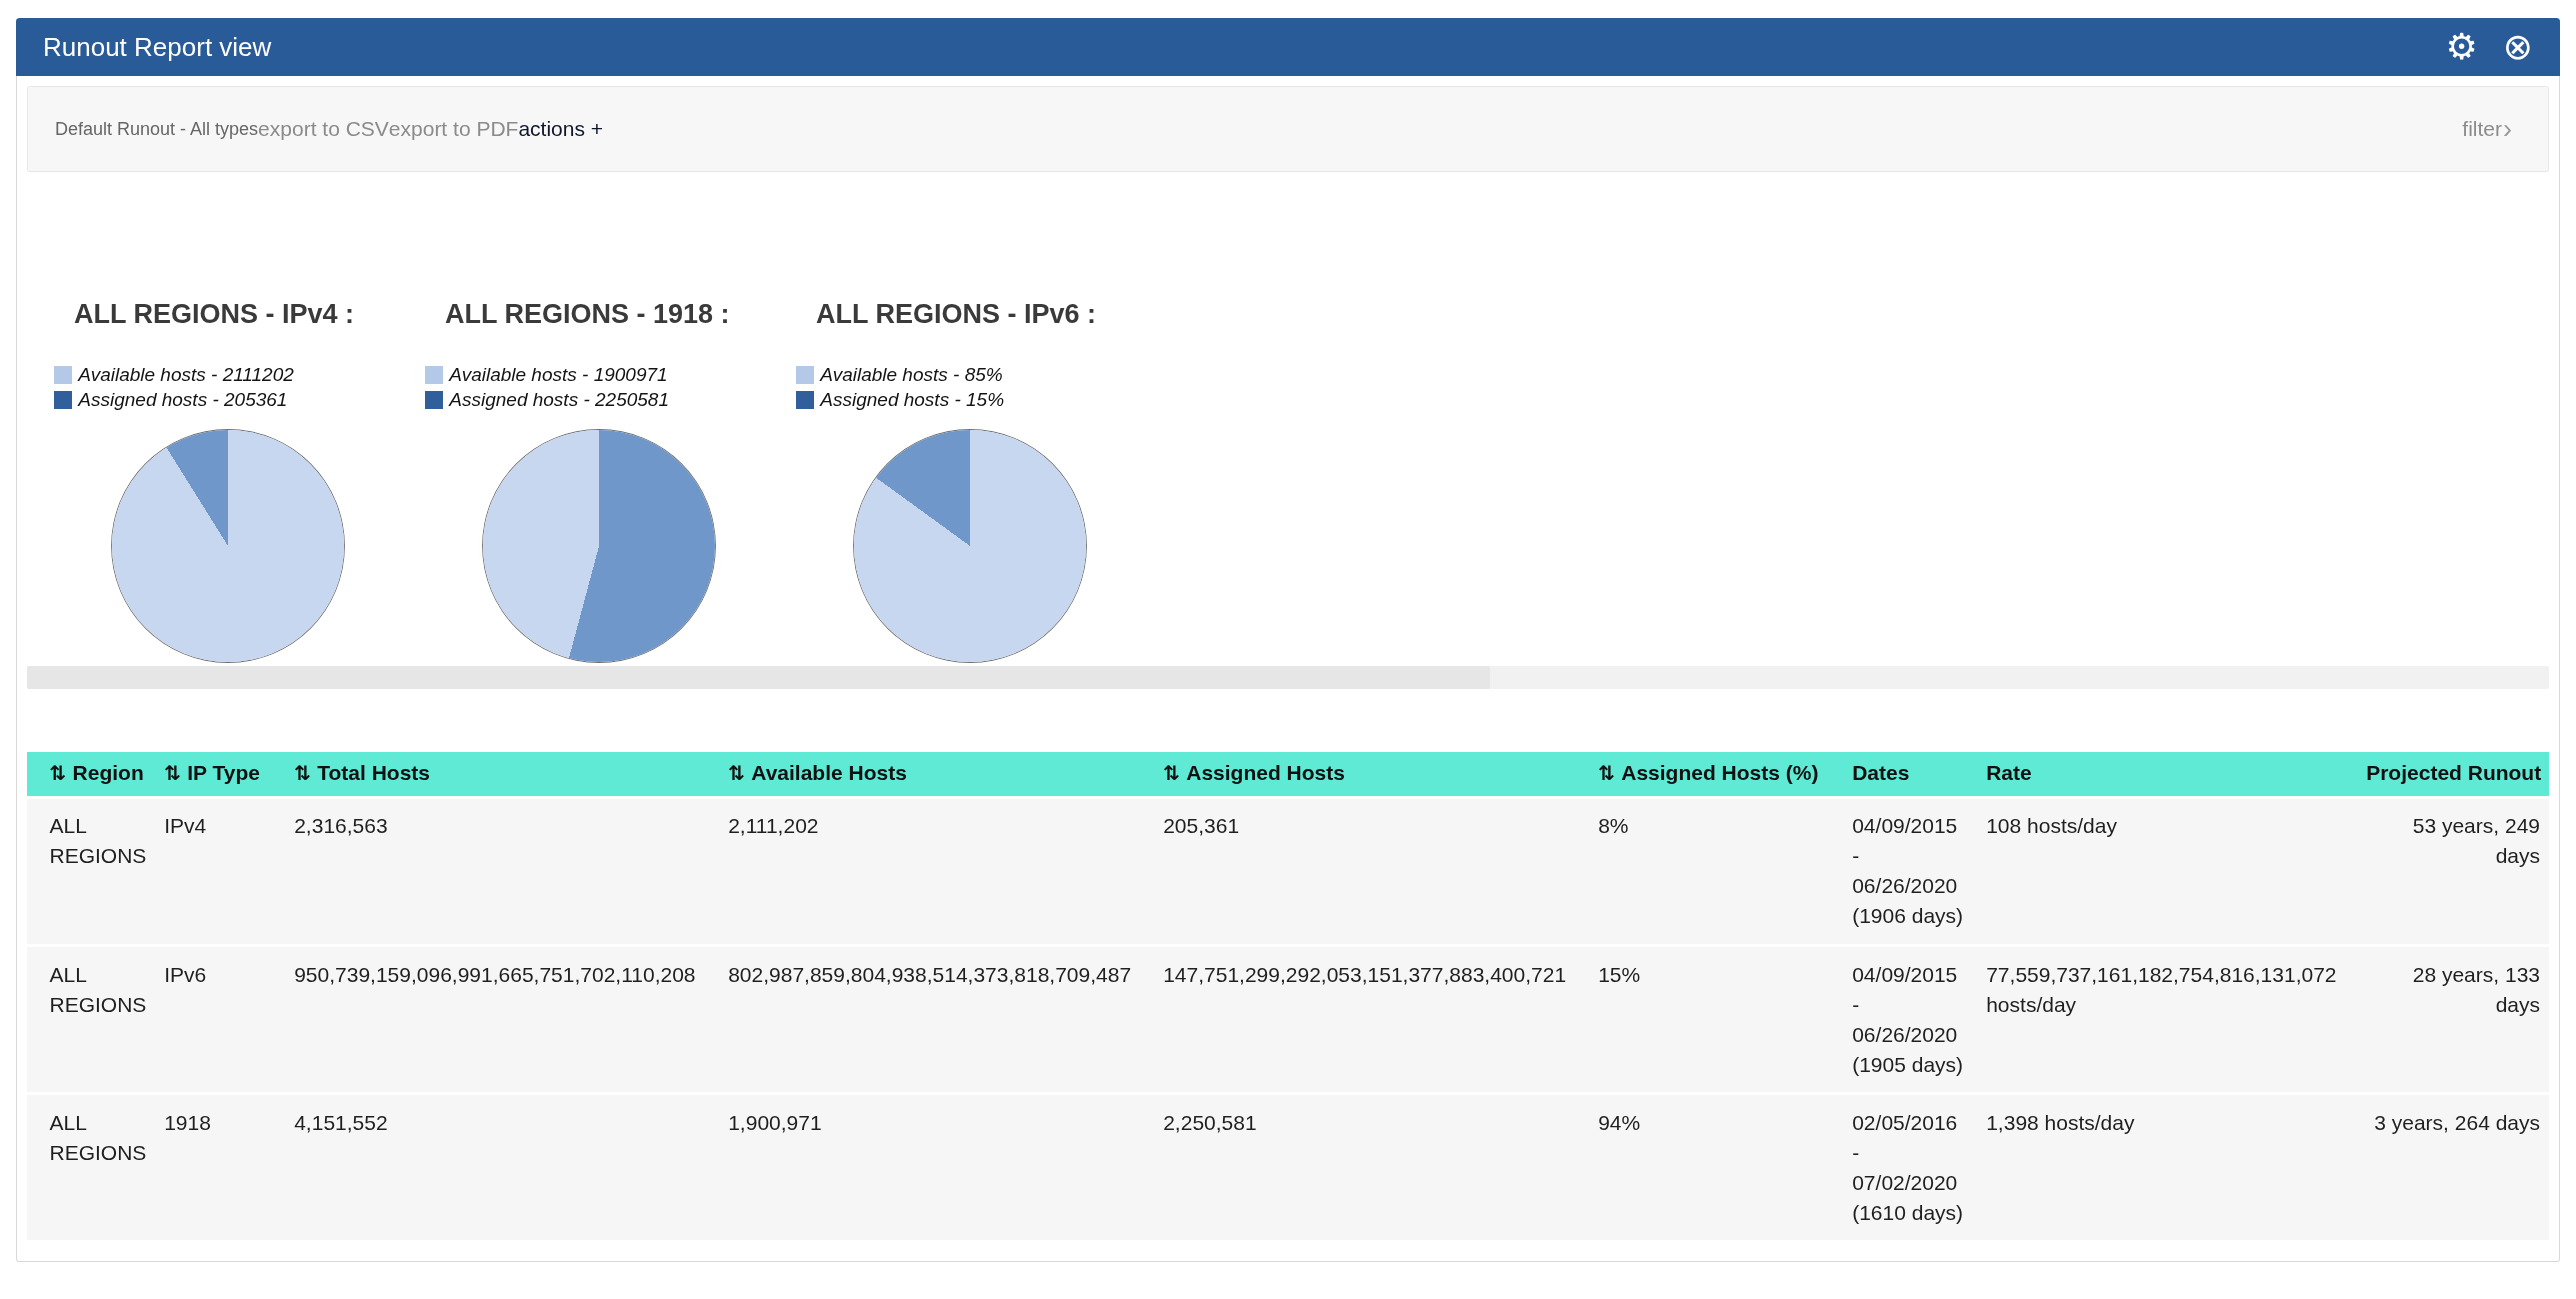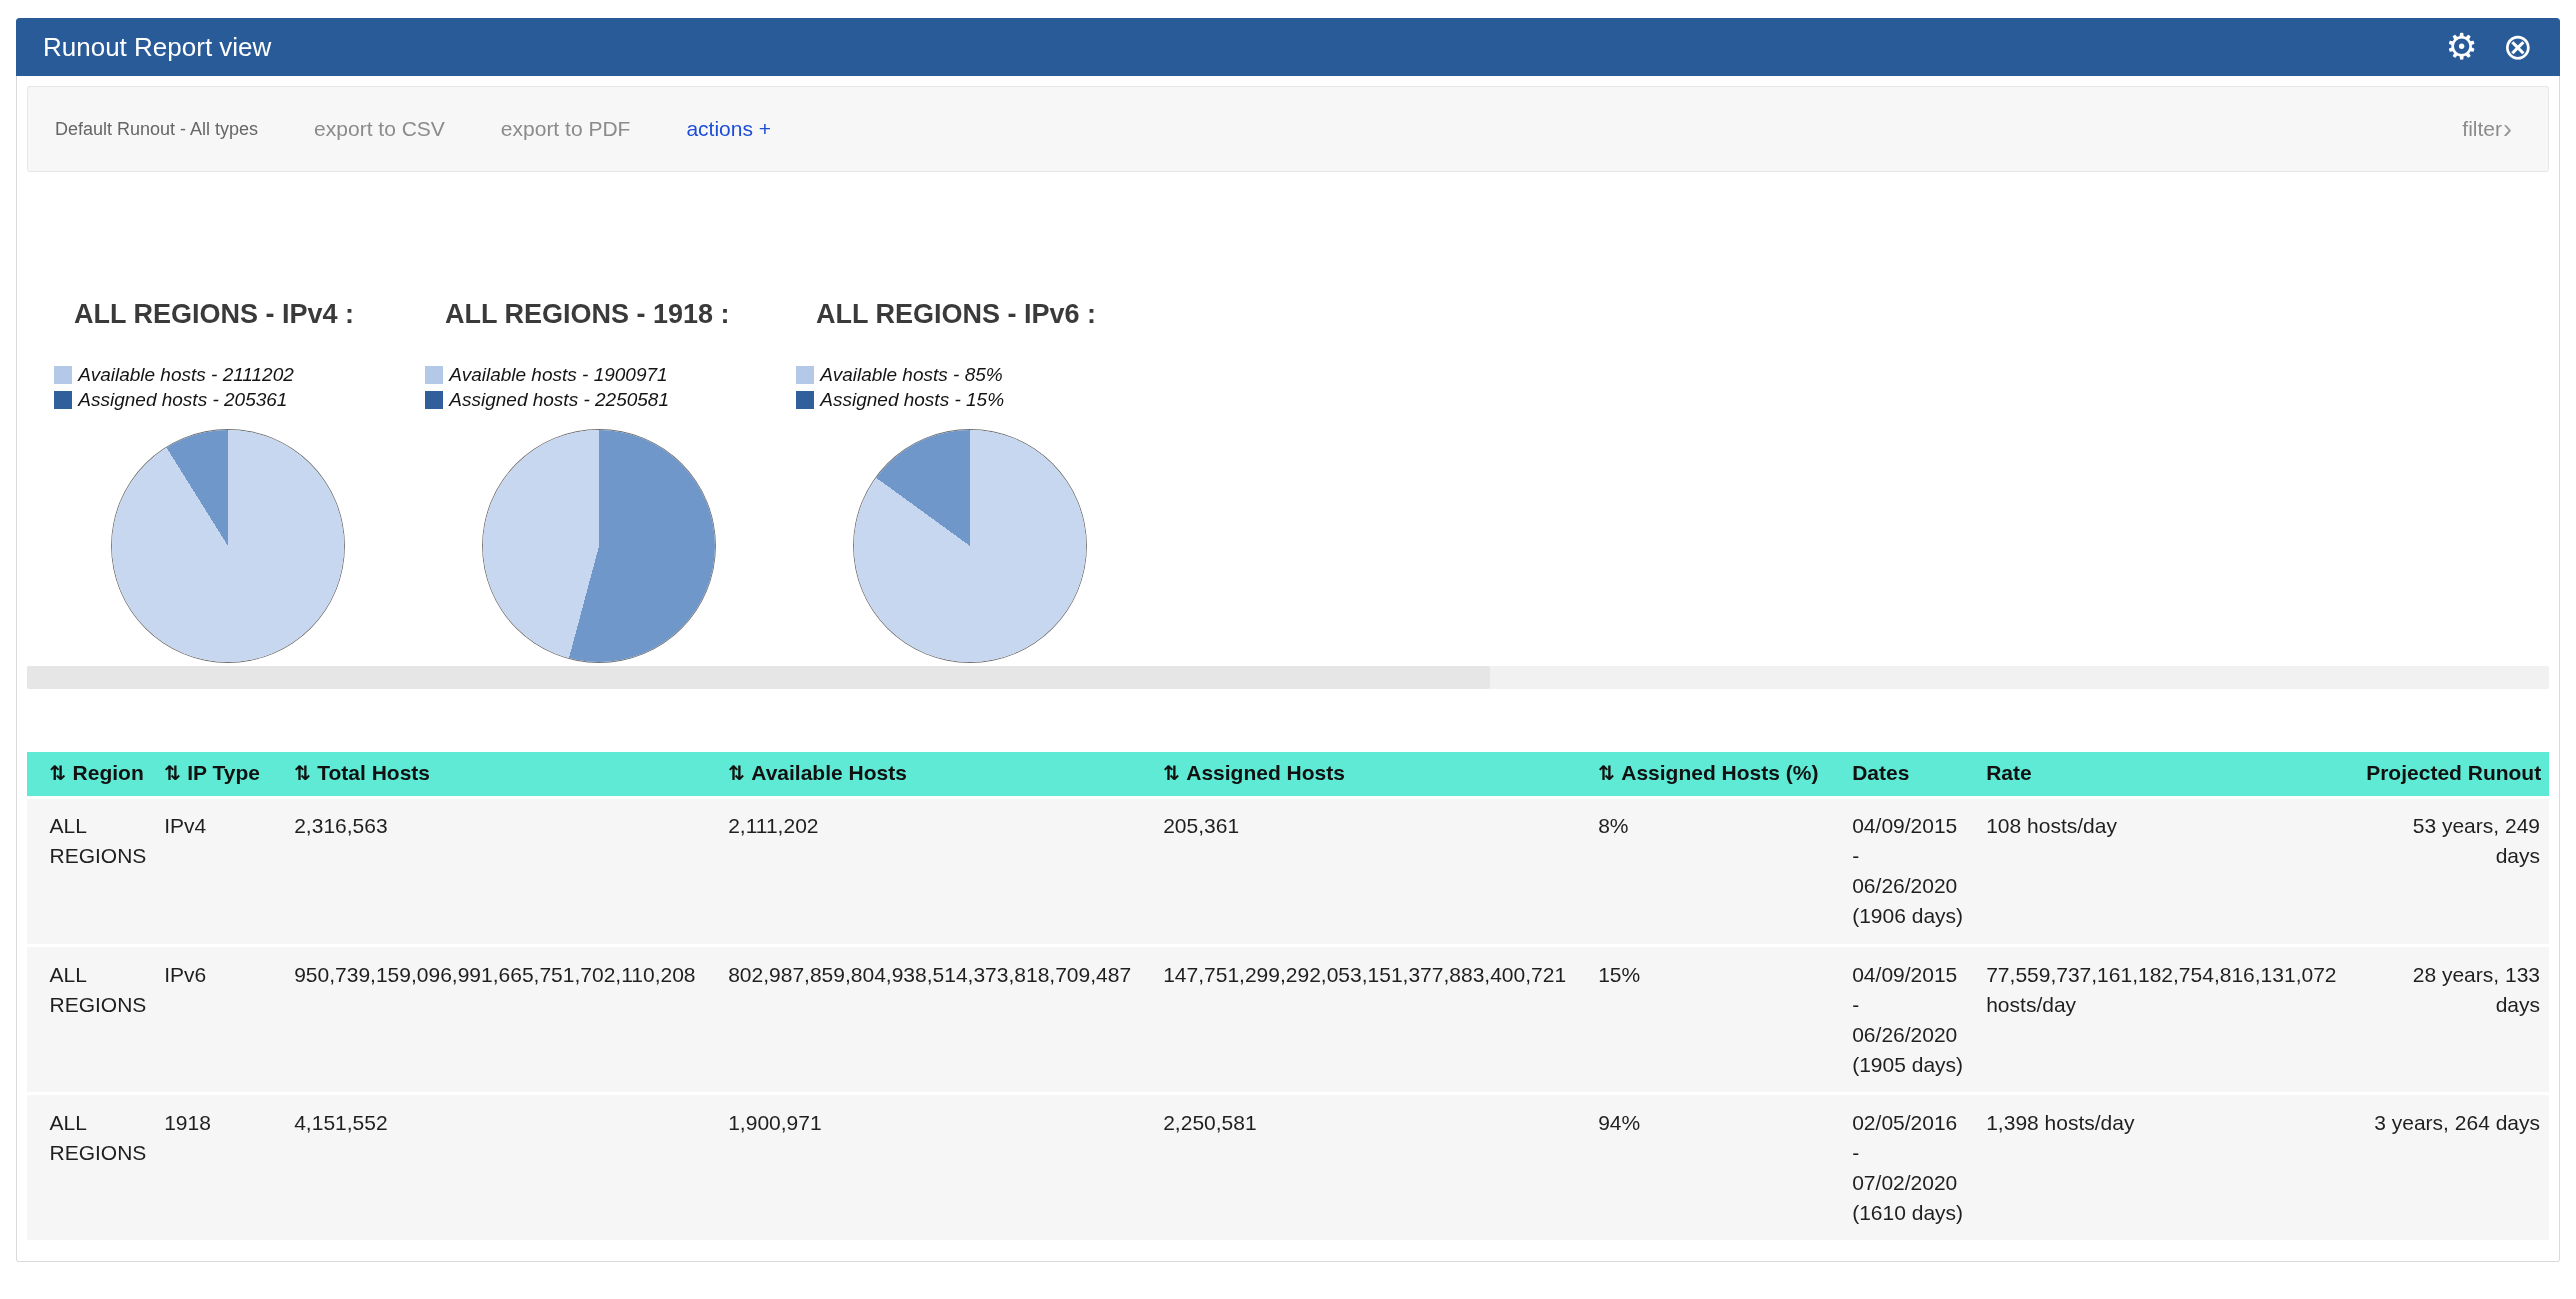--- a/index.html
+++ b/index.html
@@ -29,22 +29,22 @@
     border: 0.9px solid #d9d9d9; border-top: none; border-radius: 0 0 3.6px 3.6px;
     height: 1186px; padding: 10px; background:#fff;
   }
 
   
   .toolbar {
     height: 86px; background:#f7f7f7; border:0.9px solid #e6e6e6; border-radius:2.7px;
     display:flex; align-items:center; padding: 0 27px;
   }
   .report-name { font-size: 18px; color: #666; }
-  .toolbar a { margin-left: 56px; font-size: 21px; color:#8b8b8b; text-decoration:none; cursor:pointer; }
-  .toolbar a.actions { color:#1d4ed8; }
+  .toolbar a { font-size: 21px; color:#8b8b8b; text-decoration:none; cursor:pointer; }
+  .toolbar a.actions { color:#0f172a; }
   .toolbar .spacer { flex:1; }
   .toolbar a.filter { display:flex; align-items:center; gap:1px; margin-right: 9px; }
   .toolbar a.filter .chev { font-size: 27px; color:#999; line-height:1; }
 
   
   .charts-row { display:flex; margin-top: 126px; padding-left: 27px; }
   .chart-block { width: 371px; }
   .chart-title { margin: 0 0 32px 20px; font-size: 27px; font-weight:700; color:#3a3a3a; line-height: 32px; }
   .legend-item { display:flex; align-items:center; height: 25px; }
   .legend-item .swatch { width:18px; height:18px; margin-right:6.3px; flex:0 0 auto; }

